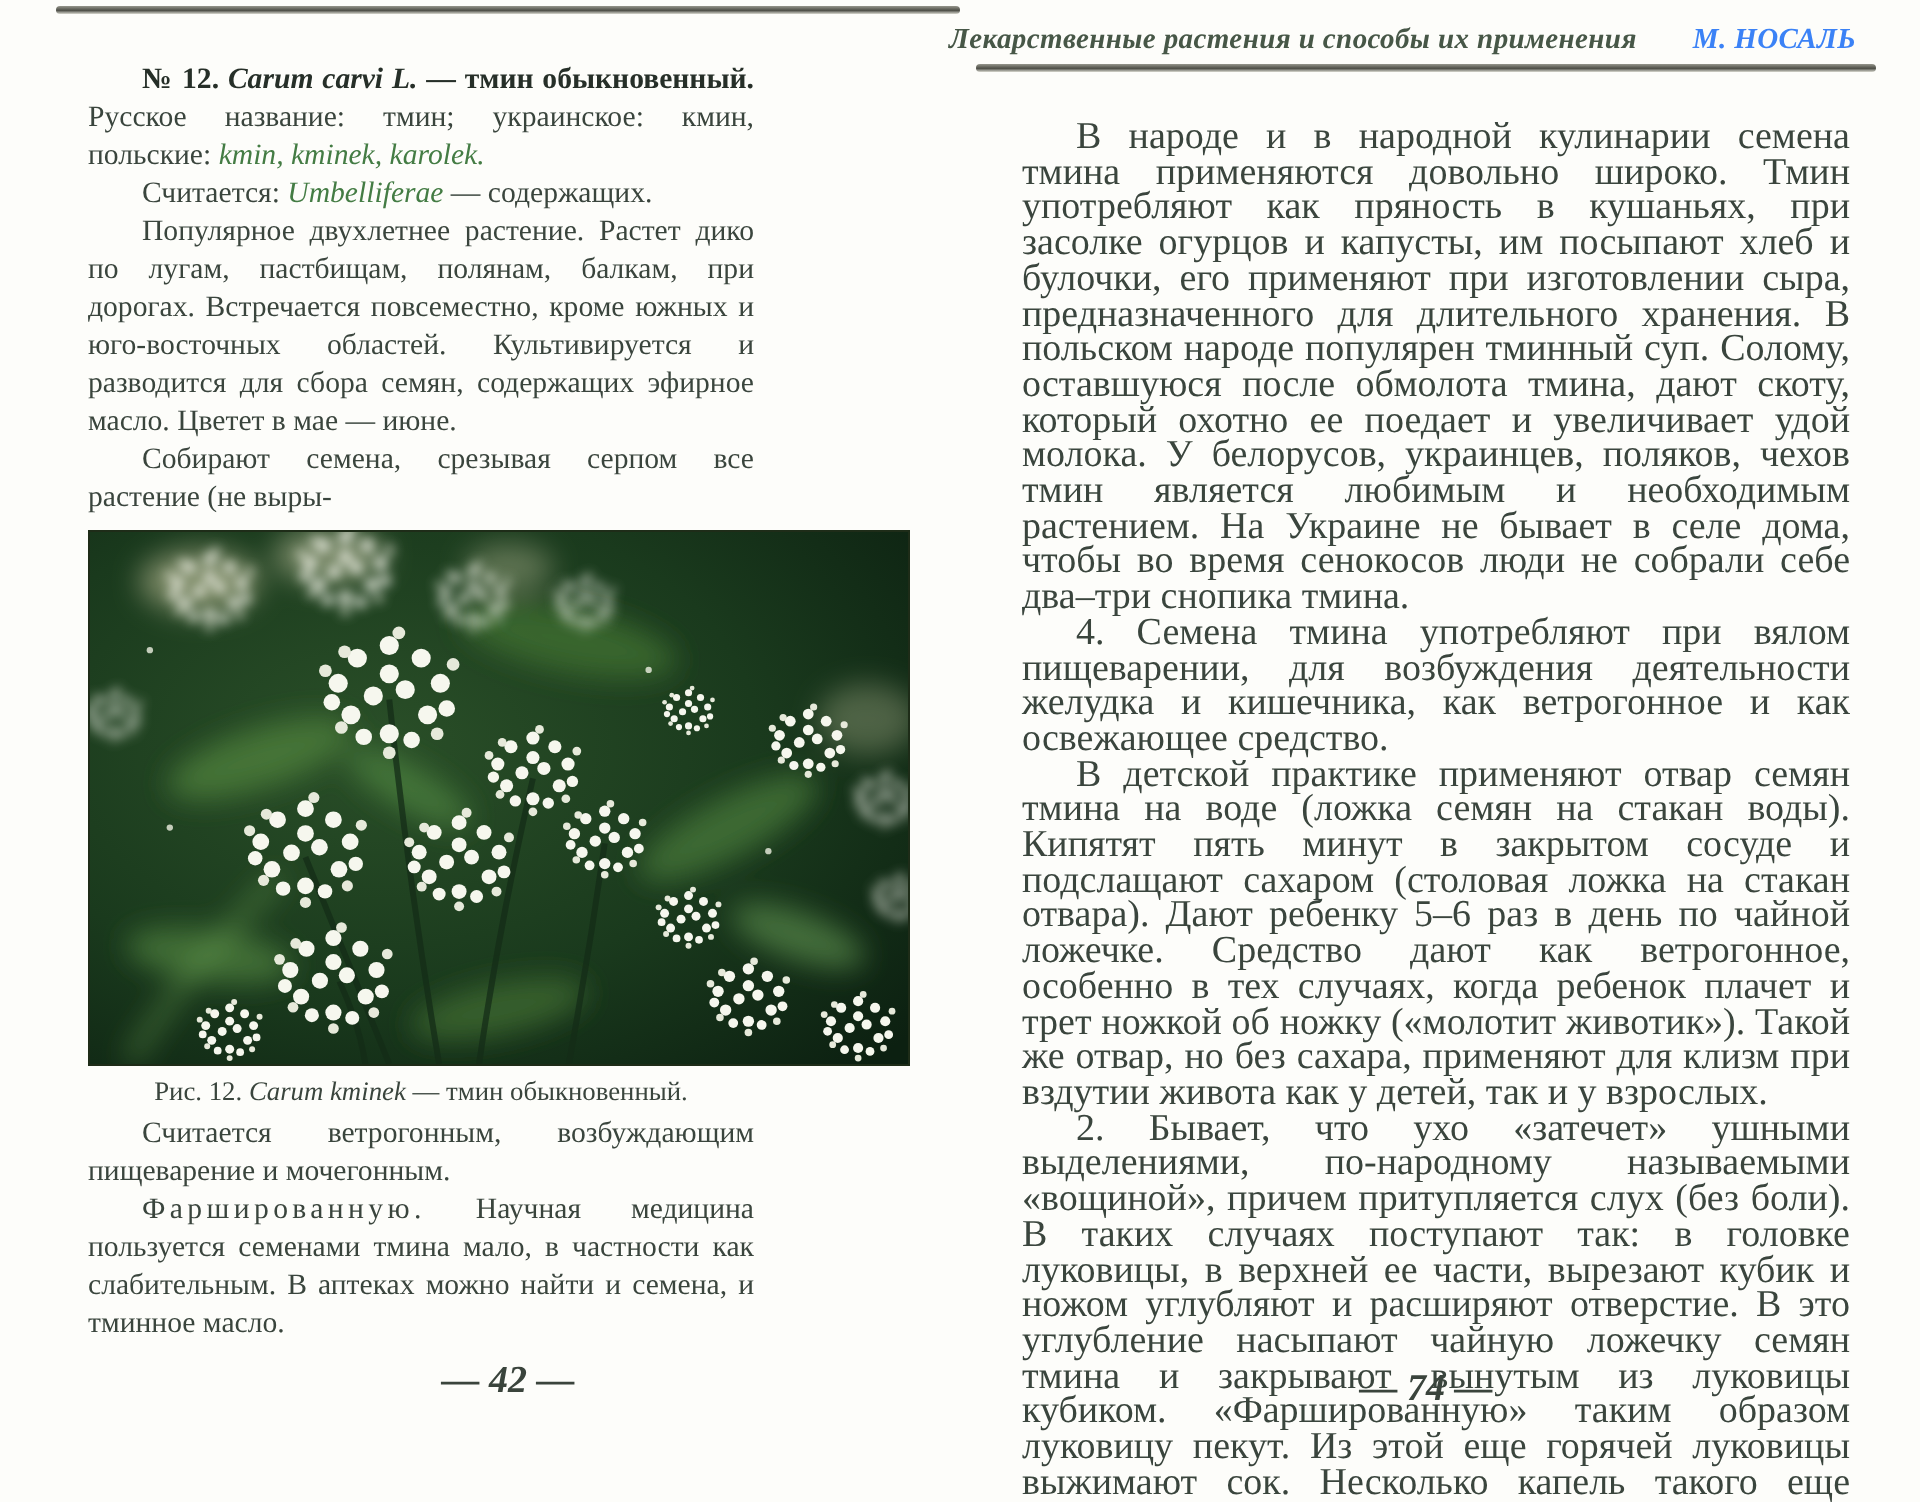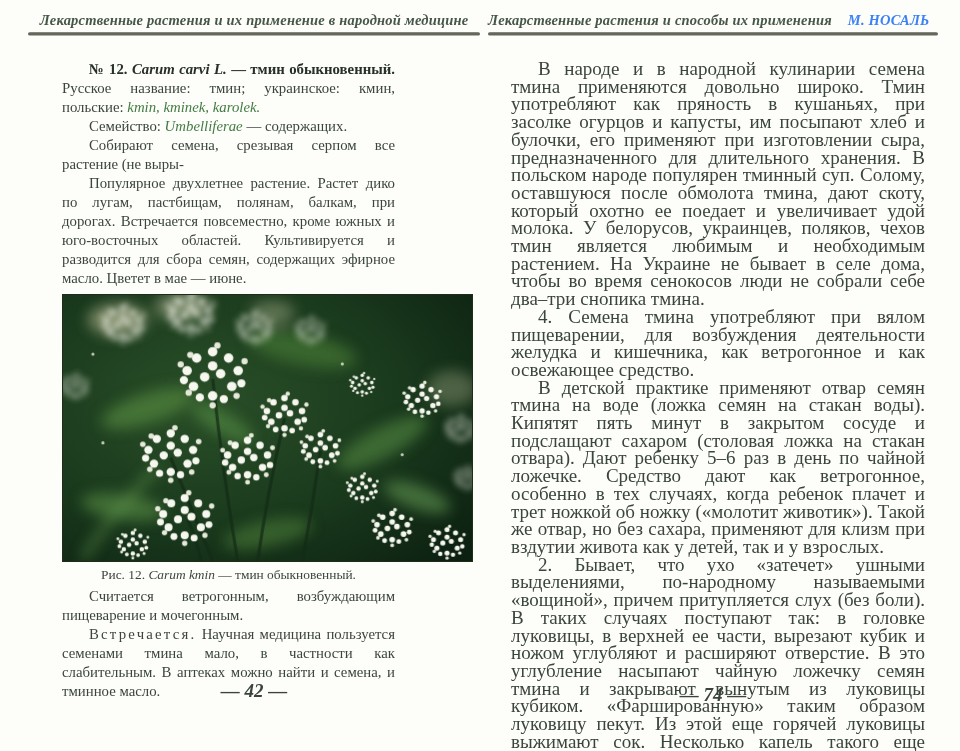--- a/index.html
+++ b/index.html
@@ -10,31 +10,31 @@
   }
   .page { position:absolute; top:0; height:751px; }
   #left-page  { left:28px;  width:452px; }
   #right-page { left:488px; width:450px; }
 
   .running-header {
     margin-top:12px; text-align:center;
     font-style:italic; font-weight:bold; font-size:14.5px;
     color:#475747; letter-spacing:.2px; white-space:nowrap;
   }
-  #right-page .running-header { display:flex; justify-content:flex-start; gap:16px; padding-right:10px; box-sizing:border-box; }
+  #right-page .running-header { display:flex; justify-content:flex-end; gap:28px; padding-right:10px; box-sizing:border-box; }
   #right-page .running-header .hdr-title { font-weight:bold; font-style:italic; color:#475747; }
   #right-page .running-header .hdr-author { font-weight:bold; font-style:italic; color:#3b82f6; }
 
   .header-rule {
     margin-top:3px; height:4px; border-radius:2px;
     background:linear-gradient(180deg,#96968c 0%,#4e4f47 55%,#d8d8cf 100%);
   }
 
   .page-body { margin-top:24px; }
-  #left-page  .page-body { margin-left:34px; width:333px; font-size:14.8px; line-height:19px; }
+  #left-page  .page-body { margin-left:16px; width:333px; font-size:14.8px; line-height:19px; }
   #right-page .page-body { margin-left:23px; width:414px; font-size:19px; line-height:17.7px; }
 
   .para { margin:0; text-align:justify; color:#3a453d; }
   .para.indent { text-indent:27px; }
 
   .seg-n  { }
   .seg-b  { font-weight:bold; color:#262f28; }
   .seg-bi { font-weight:bold; font-style:italic; color:#262f28; }
   .seg-i  { font-style:italic; }
   .seg-gi { font-style:italic; color:#447c44; }
@@ -55,27 +55,26 @@
     position:absolute; left:0; width:100%; text-align:center;
     font-style:italic; font-weight:bold; font-size:19px; color:#3a443c;
   }
   #left-page  .page-number { top:680px; }
   #right-page .page-number { top:684px; }
 </style>
 </head>
 <body>
 
 <div class="page" id="left-page">
-  <div class="running-header">Лекарственные растения и их применение в народной медицине</div>
   <div class="header-rule"></div>
   <div class="page-body">
     <p class="para indent"><span class="seg-b">№ 12. </span><span class="seg-bi">Carum carvi L.</span><span class="seg-b"> — тмин обыкновенный.</span><span class="seg-n"> Русское название: тмин; украинское: кмин, польские: </span><span class="seg-gi">kmin, kminek, karolek.</span></p>
-    <p class="para indent"><span class="seg-n">Семейство: </span><span class="seg-gi">Umbelliferae</span><span class="seg-n"> — содержащих.</span></p>
+    <p class="para indent"><span class="seg-n">Считается: </span><span class="seg-gi">Umbelliferae</span><span class="seg-n"> — содержащих.</span></p>
+    <p class="para indent"><span class="seg-n">Популярное двухлетнее растение. Растет дико по лугам, пастбищам, полянам, балкам, при дорогах. Встречается повсеместно, кроме южных и юго-восточных областей. Культивируется и разводится для сбора семян, содержащих эфирное масло. Цветет в мае — июне.</span></p>
     <p class="para indent"><span class="seg-n">Собирают семена, срезывая серпом все растение (не выры-</span></p>
-    <p class="para indent"><span class="seg-n">Популярное двухлетнее растение. Растет дико по лугам, пастбищам, полянам, балкам, при дорогах. Встречается повсеместно, кроме южных и юго-восточных областей. Культивируется и разводится для сбора семян, содержащих эфирное масло. Цветет в мае — июне.</span></p>
 
     <figure class="plate">
       <div class="photo-frame">
         <svg viewBox="0 0 410 270" preserveAspectRatio="none">
           <defs>
             <radialGradient id="bgg" cx="35%" cy="40%" r="85%">
               <stop offset="0%" stop-color="#2a4f28"></stop>
               <stop offset="55%" stop-color="#1a3a1d"></stop>
               <stop offset="100%" stop-color="#0c2011"></stop>
             </radialGradient>
@@ -164,25 +163,25 @@
           <use href="#umbel" transform="translate(300 90) scale(.6)"></use>
 
           <g fill="#eef0e2" opacity=".8">
             <circle cx="40" cy="150" r="1.6"></circle>
               <circle cx="280" cy="70" r="1.6"></circle>
             <circle cx="340" cy="162" r="1.6"></circle>
               <circle cx="30" cy="60" r="1.6"></circle>
           </g>
         </svg>
       </div>
-      <figcaption class="caption"><span class="seg-n">Рис. 12. </span><span class="seg-i">Carum kmin</span><span class="seg-n"> — тмин обыкновенный.</span></figcaption>
+      <figcaption class="caption"><span class="seg-n">Рис. 12. </span><span class="seg-i">Carum kminek</span><span class="seg-n"> — тмин обыкновенный.</span></figcaption>
     </figure>
 
     <p class="para indent"><span class="seg-n">Считается ветрогонным, возбуждающим пищеварение и мочегонным.</span></p>
-    <p class="para indent"><span class="seg-sp">Встречается.</span><span class="seg-n"> Научная медицина пользуется семенами тмина мало, в частности как слабительным. В аптеках можно найти и семена, и тминное масло.</span></p>
+    <p class="para indent"><span class="seg-sp">Фаршированную.</span><span class="seg-n"> Научная медицина пользуется семенами тмина мало, в частности как слабительным. В аптеках можно найти и семена, и тминное масло.</span></p>
   </div>
   <div class="page-number">— 42 —</div>
 </div>
 
 <div class="page" id="right-page">
   <div class="running-header">
     <span class="hdr-title">Лекарственные растения и способы их применения</span>
     <span class="hdr-author">М. НОСАЛЬ</span>
   </div>
   <div class="header-rule"></div>

